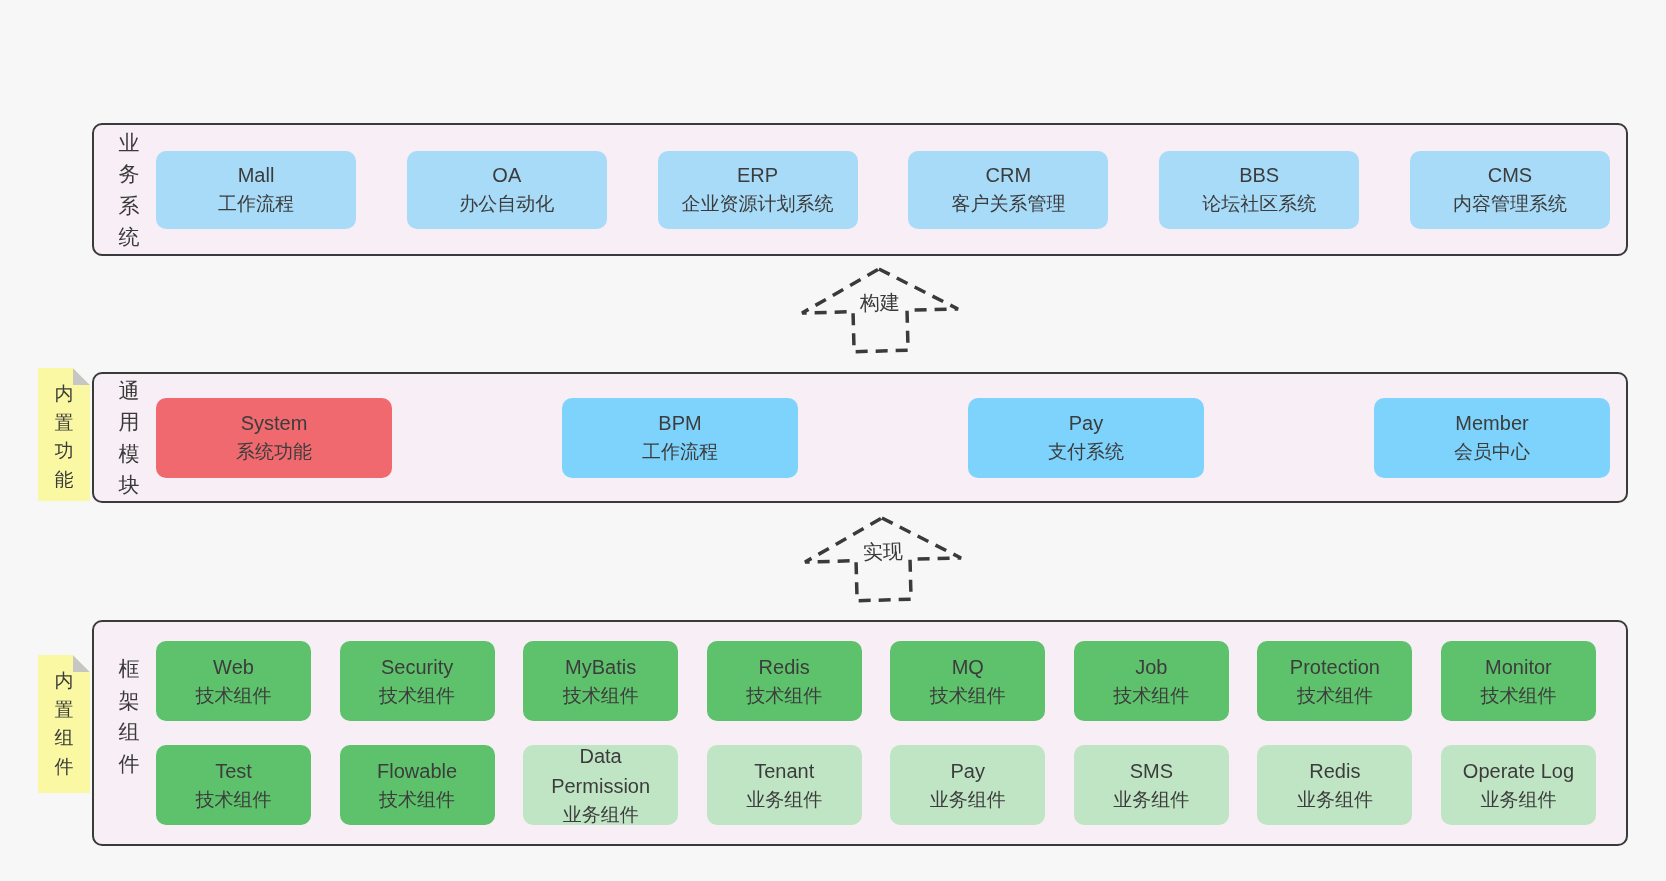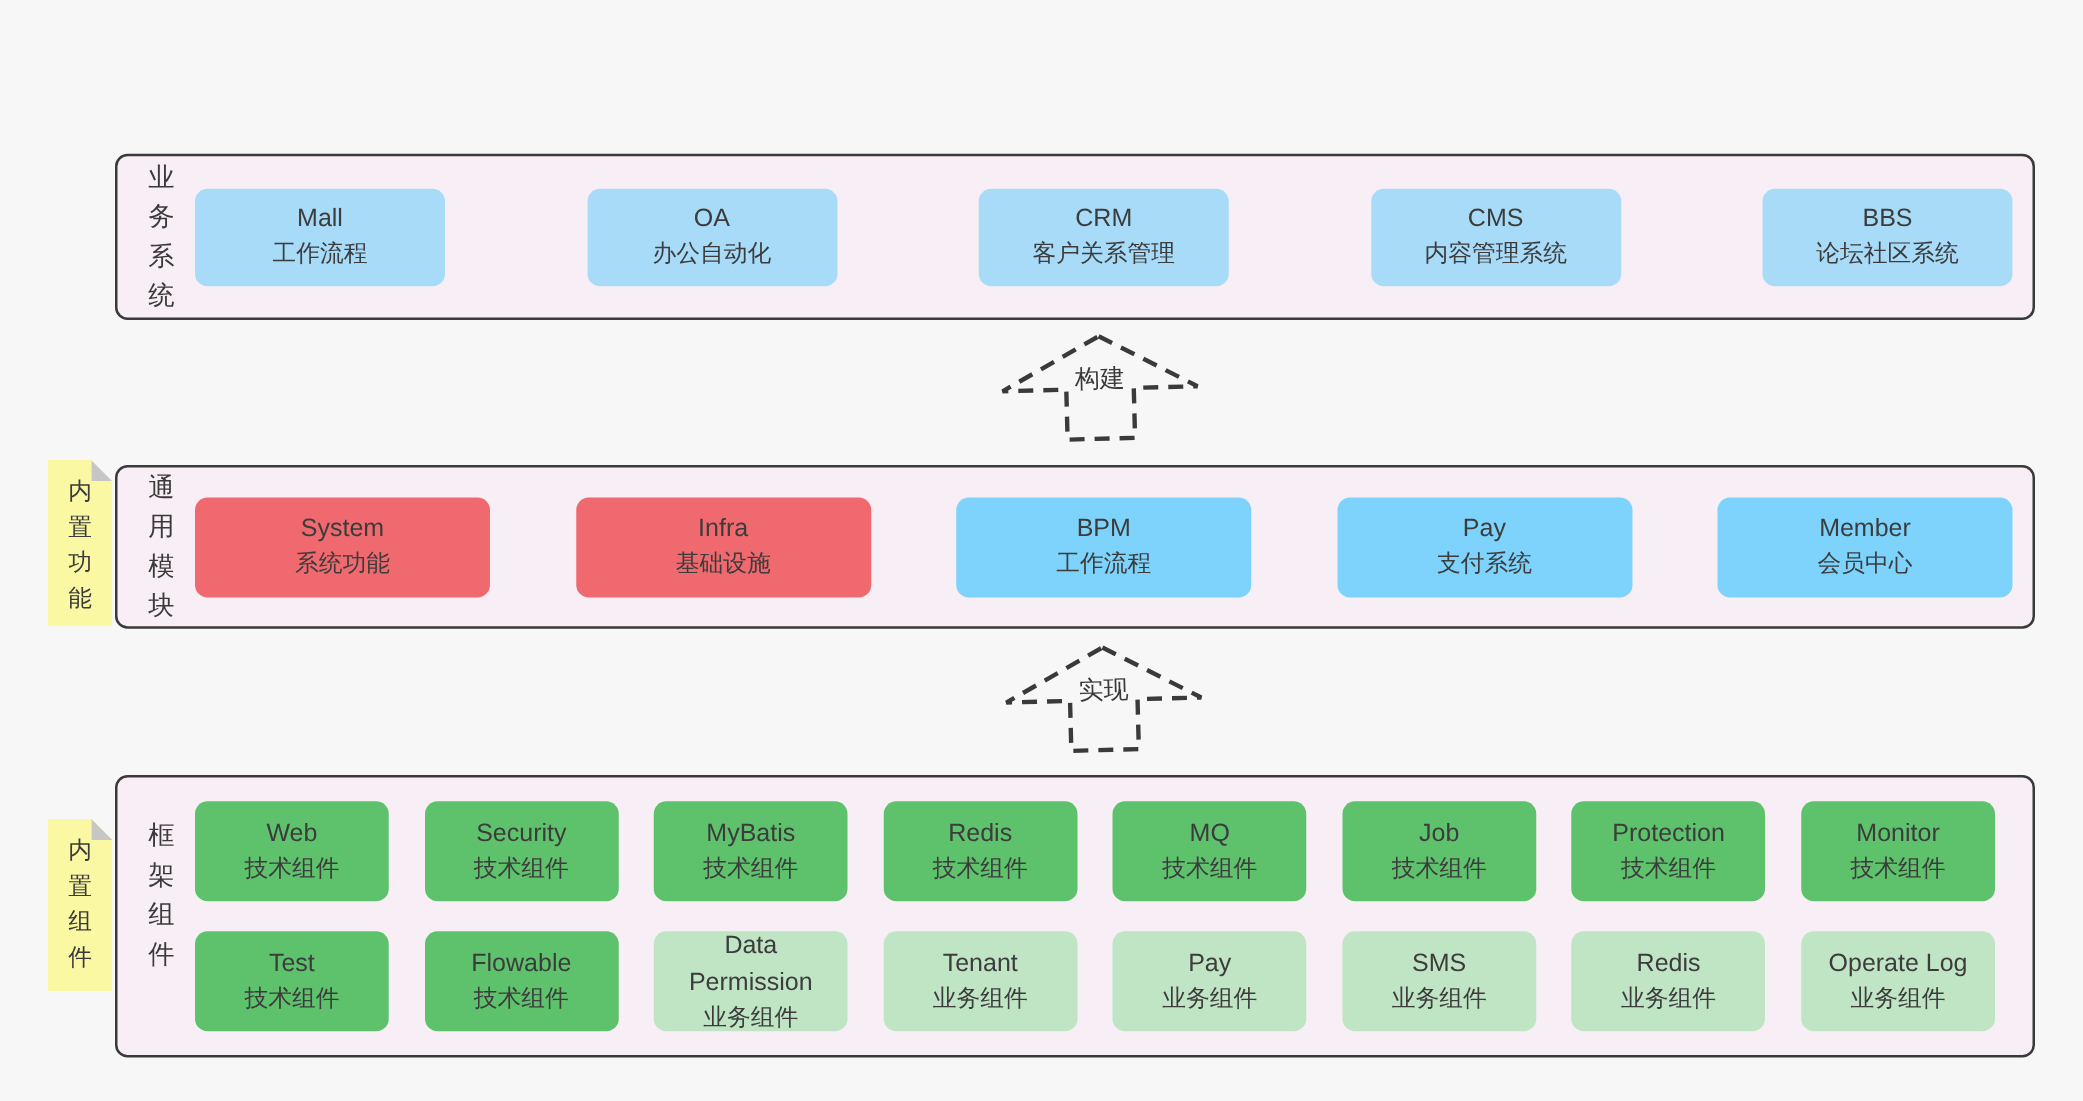--- a/index.html
+++ b/index.html
@@ -134,30 +134,34 @@
     <div class="boxes">
       <div class="box" data-tone="blue">
         <span class="en">Mall</span>
         <span class="cn">工作流程</span>
       </div>
       <div class="box" data-tone="blue">
         <span class="en">OA</span>
         <span class="cn">办公自动化</span>
       </div>
       <div class="box" data-tone="blue">
+        <span class="en">ERP</span>
+        <span class="cn">企业资源计划系统</span>
+      </div>
+      <div class="box" data-tone="blue">
         <span class="en">CRM</span>
         <span class="cn">客户关系管理</span>
       </div>
       <div class="box" data-tone="blue">
+        <span class="en">BBS</span>
+        <span class="cn">论坛社区系统</span>
+      </div>
+      <div class="box" data-tone="blue">
         <span class="en">CMS</span>
         <span class="cn">内容管理系统</span>
-      </div>
-      <div class="box" data-tone="blue">
-        <span class="en">BBS</span>
-        <span class="cn">论坛社区系统</span>
       </div>
     </div>
   </section>
 
   <div class="arrow arrow-build">
     <svg viewBox="0 0 170 94" width="170" height="94">
       <polygon points="85,6 163,48 112,48 112,88 58,88 58,48 7,48" fill="none" stroke="#3a3a3a" stroke-width="3.5" stroke-dasharray="12 8"></polygon>
     </svg>
     <span class="arrow-label">构建</span>
   </div>
@@ -173,24 +177,20 @@
   <section class="panel panel-modules">
     <div class="side-label vtext">通
 用
 模
 块</div>
     <div class="boxes">
       <div class="box" data-tone="red">
         <span class="en">System</span>
         <span class="cn">系统功能</span>
       </div>
-      <div class="box" data-tone="red">
-        <span class="en">Infra</span>
-        <span class="cn">基础设施</span>
-      </div>
       <div class="box" data-tone="pink">
         <span class="en">BPM</span>
         <span class="cn">工作流程</span>
       </div>
       <div class="box" data-tone="pink">
         <span class="en">Pay</span>
         <span class="cn">支付系统</span>
       </div>
       <div class="box" data-tone="pink">
         <span class="en">Member</span>

